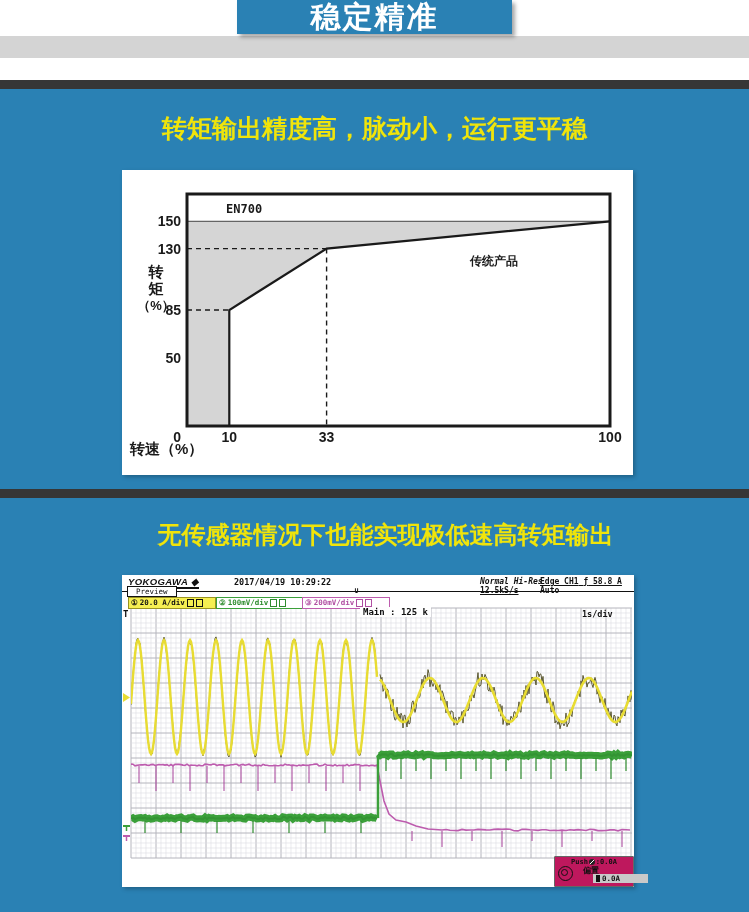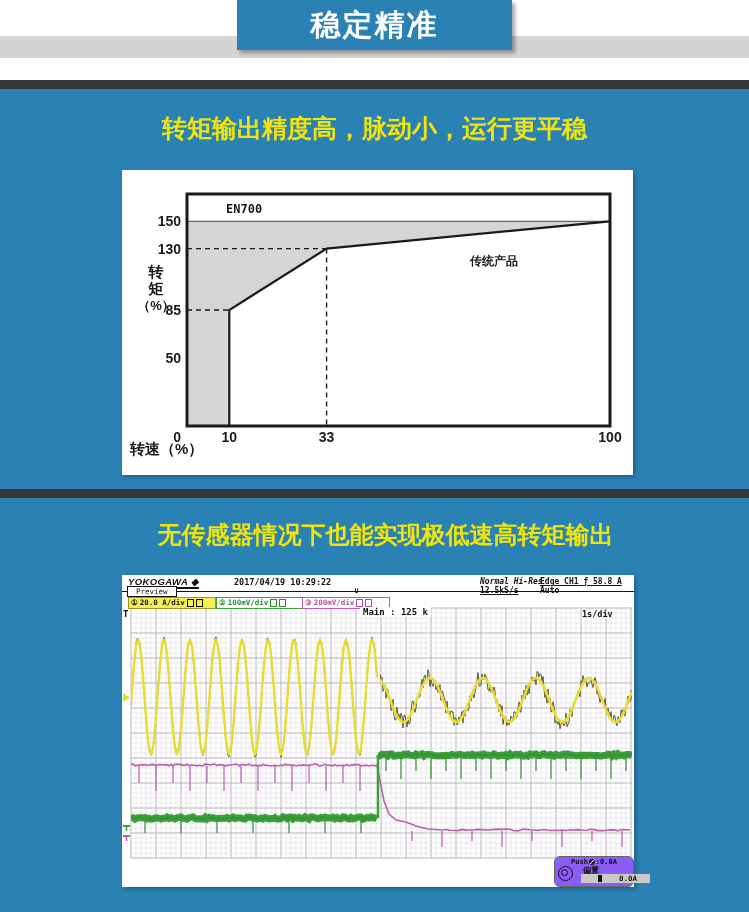--- a/index.html
+++ b/index.html
@@ -4,21 +4,21 @@
 <style>
   html,body{margin:0;padding:0;}
   body{width:749px;height:912px;position:relative;overflow:hidden;background:#ffffff;
        font-family:"Liberation Sans","DejaVu Sans",sans-serif;}
   .abs{position:absolute;}
   
   .strip-gray{left:0;top:36px;width:749px;height:22px;background:#d4d4d4;}
   .strip-dark{left:0;top:80px;width:749px;height:9px;background:#363636;}
   .divider-dark{left:0;top:489px;width:749px;height:9px;background:#363636;}
   
-  .banner{left:237px;top:0;width:275px;height:50px;background:#2a81b4;
+  .banner{left:237px;top:0;width:275px;height:34px;background:#2a81b4;
           box-shadow:3px 3px 4px rgba(0,0,0,.35);display:flex;align-items:center;justify-content:center;}
   .banner-title{color:#ffffff;font-size:30px;font-weight:bold;letter-spacing:2px;}
   
   .section1{left:0;top:89px;width:749px;height:400px;background:#2a81b4;}
   .section2{left:0;top:498px;width:749px;height:414px;background:#2a81b4;}
   .sec-title{left:0;width:749px;text-align:center;color:#f0e40a;font-weight:bold;}
   .sec-title1{top:112px;font-size:25px;}
   .sec-title2{top:519px;font-size:24px;padding-left:11px;}
   
   .card{background:#ffffff;box-shadow:2px 2px 4px rgba(0,0,0,.25);}
@@ -47,28 +47,28 @@
   
   .badge{top:22px;height:10px;line-height:10px;font-size:7.5px;font-weight:bold;white-space:nowrap;
          padding:0 2px;display:flex;align-items:center;gap:2px;}
   .badge1{left:6px;width:82px;background:#f6ef52;border:1px solid #9a9420;color:#111;}
   .badge2{left:94px;width:82px;background:#fff;border:1px solid #3ba03a;color:#2e8c2e;}
   .badge3{left:180px;width:82px;background:#fff;border:1px solid #bd5cae;color:#b04fa2;}
   .mini-icon{display:inline-block;width:5px;height:6px;border:1px solid currentColor;}
   .main-chip{left:238px;top:32px;font-size:9px;font-weight:bold;color:#111;background:#fff;padding:0 3px;}
   .tbase{left:460px;top:34px;font-size:8.5px;font-weight:bold;color:#111;}
   
-  .offset-box{left:432px;top:281px;width:78px;height:29px;background:#8b5cf6;border:1.5px solid #666;
-              border-radius:6px;font-size:7px;color:#111;}
+  .offset-box{left:432px;top:281px;width:78px;height:29px;background:#be185d;border:1.5px solid #666;
+              border-radius:1px;font-size:7px;color:#111;}
   .ob-l1{position:absolute;left:16px;top:1px;font-size:7px;font-weight:bold;display:flex;align-items:center;gap:1px;}
   .knob-mini{display:inline-block;width:6px;height:6px;border-radius:50%;background:#222;
              background:linear-gradient(135deg,#222 45%,#fff 45%,#fff 55%,#222 55%);}
   .ob-l2{position:absolute;left:28px;top:8px;font-size:8px;font-weight:bold;}
-  .ob-l3{position:absolute;left:26px;top:17px;width:52px;height:9px;background:#c9c9c9;
-         display:flex;align-items:center;gap:17px;padding-left:17px;font-size:7.5px;font-weight:bold;}
+  .ob-l3{position:absolute;left:38px;top:17px;width:52px;height:9px;background:#c9c9c9;
+         display:flex;align-items:center;gap:2px;padding-left:3px;font-size:7.5px;font-weight:bold;}
   .swatch{display:inline-block;width:4px;height:7px;background:#111;}
   .knob-big{position:absolute;left:3px;top:9px;width:13px;height:13px;border:1.5px solid #111;border-radius:50%;}
   .knob-big i{position:absolute;left:2px;top:2px;width:5px;height:5px;border:1.5px solid #111;border-radius:50%;display:block;}
 </style>
 </head>
 <body>
 
 <div class="abs strip-gray"></div>
 <div class="abs strip-dark"></div>
 

